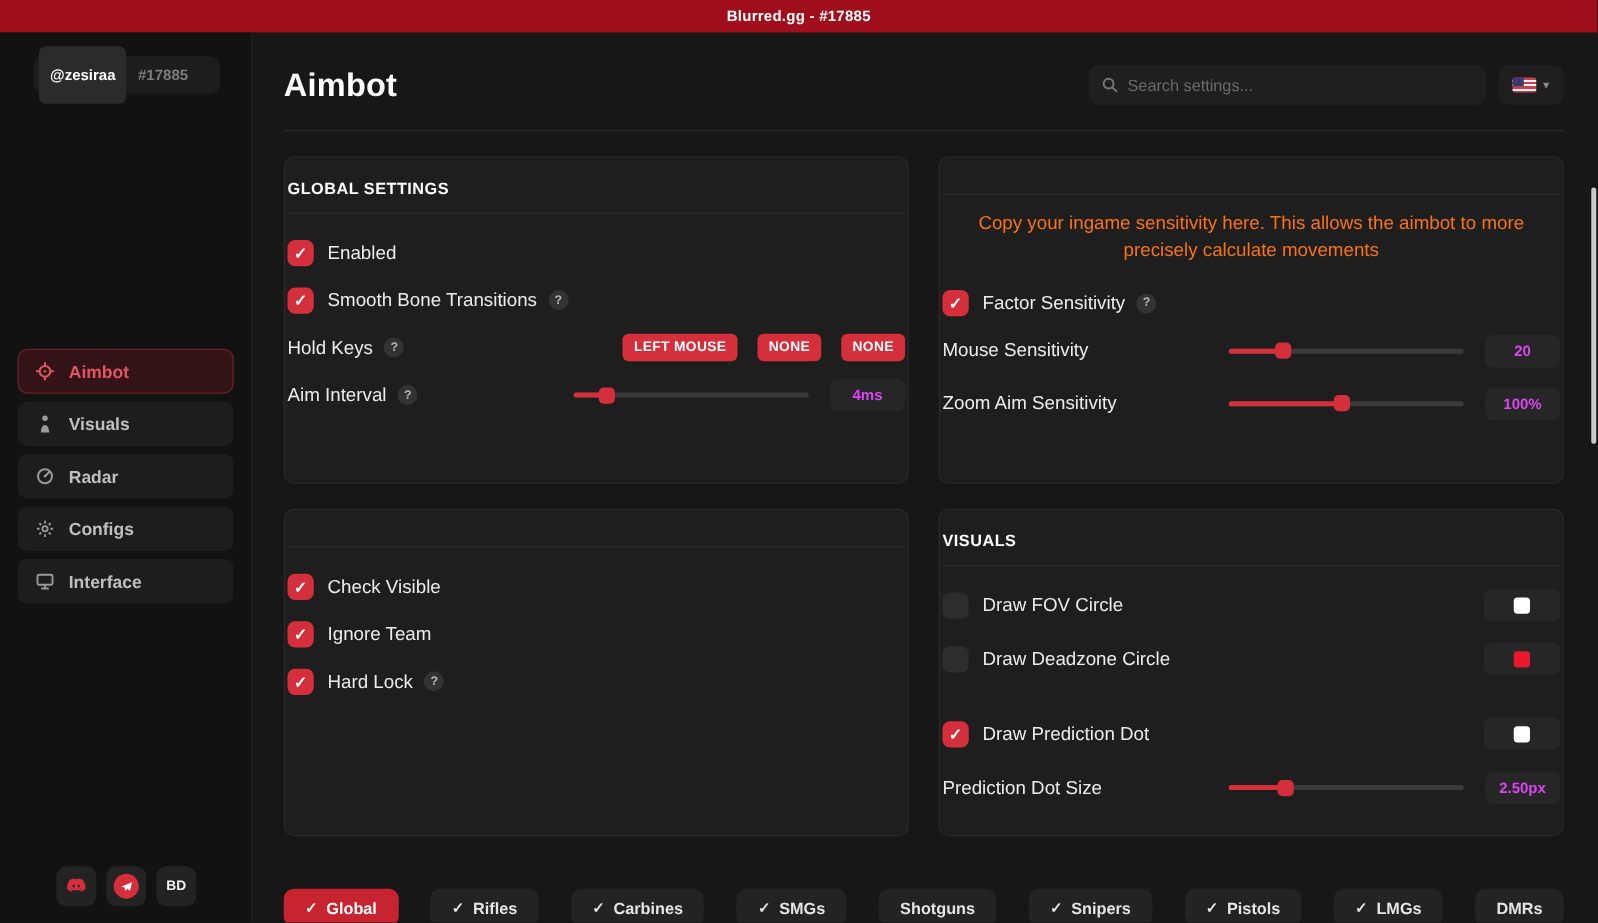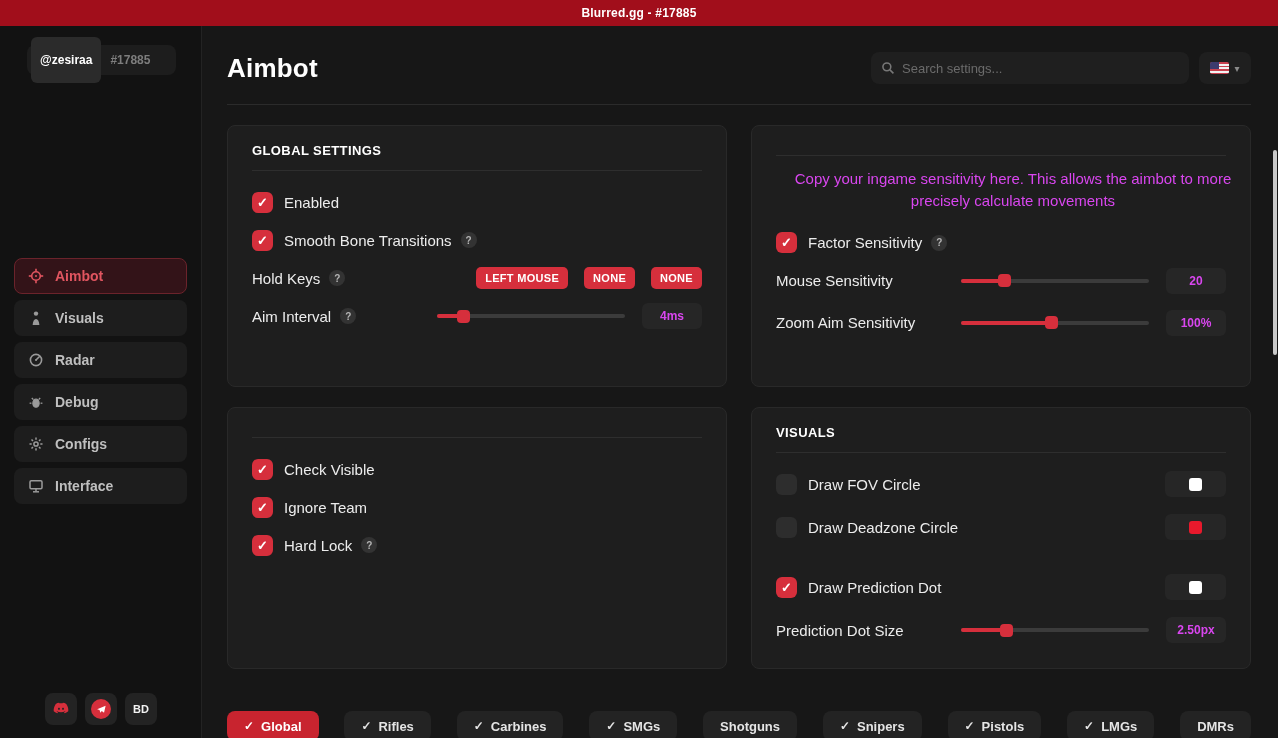--- a/index.html
+++ b/index.html
@@ -48,21 +48,21 @@
     justify-content:center; gap:5px; cursor:pointer; }
   .flag { position:relative; width:19px; height:12px; border-radius:2px; overflow:hidden;
     background:repeating-linear-gradient(180deg,#c8414f 0 1.8px,#f2f2f2 1.8px 3.6px); }
   .flag::before { content:""; position:absolute; left:0; top:0; width:9px; height:6.5px; background:#3c3b6e; }
   .chev { color:#8a8a8a; font-size:10px; }
 
   .header-divider { border:none; border-top:1px solid #2b2b2b; margin-top:20px; }
 
   
   .grid { margin-top:20px; display:grid; grid-template-columns:1fr 1fr; gap:20px 24px; }
-  .card { background:#1e1e1e; border:1px solid #292929; border-radius:8px; height:262px; padding:17px 24px; overflow:hidden; }
+  .card { background:#1e1e1e; border:1px solid #292929; border-radius:8px; height:262px; padding:17px 2px; overflow:hidden; }
   .card-title { color:#fff; font-size:13px; font-weight:700; letter-spacing:.4px; }
   .card-divider { border:none; border-top:1px solid #2e2e2e; margin:12px 0 0; }
   .card-body { padding-top:17px; }
 
   .row { display:flex; align-items:center; height:28px; margin-bottom:10px; }
   .row-label { color:#ececec; font-size:15px; font-weight:500; }
   .cb-gap { margin-left:11px; }
 
   .checkbox { width:21px; height:21px; border-radius:6px; background:#2d2d2d; display:flex; align-items:center;
     justify-content:center; cursor:pointer; flex:0 0 21px; }
@@ -76,21 +76,21 @@
   .key-badges { margin-left:auto; display:flex; gap:16px; }
   .key-badge { background:#d62f3c; color:#fff; font-size:11px; font-weight:800; letter-spacing:.3px;
     padding:5px 9px; border-radius:5px; border:none; cursor:pointer; }
 
   .slider { position:relative; width:188px; height:4px; background:#3b3b3b; border-radius:2px; margin-left:auto; cursor:pointer; }
   .slider-fill { position:relative; height:4px; background:#d62f3c; border-radius:2px; }
   .slider-thumb { position:absolute; right:-7px; top:-4.5px; width:13px; height:13px; background:#d62f3c; border-radius:4px; }
   .value-box { min-width:60px; text-align:center; background:#262626; border-radius:6px; padding:6px 10px;
     color:#d946ef; font-size:12px; font-weight:700; margin-left:17px; }
 
-  .description { color:#d946ef; font-size:15px; line-height:1.45; text-align:center; width:474px; margin:12px auto 17px; }
+  .description { color:#f97316; font-size:15px; line-height:1.45; text-align:center; width:474px; margin:12px auto 17px; }
 
   .swatch { margin-left:auto; width:61px; height:26px; background:#262626; border:none; border-radius:6px;
     display:flex; align-items:center; justify-content:center; cursor:pointer; }
   .swatch-color { width:13px; height:13px; border-radius:3px; }
 
   .mb-lg { margin-bottom:15px; }
   .mb-xl { margin-bottom:32px; }
 
   
   .tabs { margin-top:42px; display:flex; justify-content:space-between; }
@@ -153,32 +153,20 @@
           <span class="nav-icon">
             <svg width="16" height="16" viewBox="0 0 16 16" fill="none" stroke="currentColor" stroke-width="1.6">
               <circle cx="8" cy="8" r="5.6"></circle>
                 <path d="M8 8 L11.8 4.2"></path>
               <circle cx="8" cy="8" r="1" fill="currentColor" stroke="none"></circle>
             </svg>
           </span>
           <span class="nav-label">Radar</span>
         </div>
 
-        <div class="nav-item">
-          <span class="nav-icon">
-            <svg width="16" height="16" viewBox="0 0 16 16" stroke="currentColor" stroke-width="1.3">
-              <ellipse cx="8" cy="9.2" rx="3.1" ry="4" fill="currentColor"></ellipse>
-              <line x1="5.4" y1="5.6" x2="3.8" y2="4"></line>
-                <line x1="10.6" y1="5.6" x2="12.2" y2="4"></line>
-              <line x1="3.4" y1="9.2" x2="1.6" y2="9.2"></line>
-                <line x1="12.6" y1="9.2" x2="14.4" y2="9.2"></line>
-            </svg>
-          </span>
-          <span class="nav-label">Debug</span>
-        </div>
 
         <div class="nav-item">
           <span class="nav-icon">
             <svg width="16" height="16" viewBox="0 0 16 16" fill="none" stroke="currentColor" stroke-width="1.5">
               <circle cx="8" cy="8" r="2.1"></circle>
               <path d="M8 1.5v2.2M8 12.3v2.2M1.5 8h2.2M12.3 8h2.2M3.5 3.5l1.5 1.5M11 11l1.5 1.5M12.5 3.5L11 5M5 11l-1.5 1.5"></path>
             </svg>
           </span>
           <span class="nav-label">Configs</span>
         </div>

